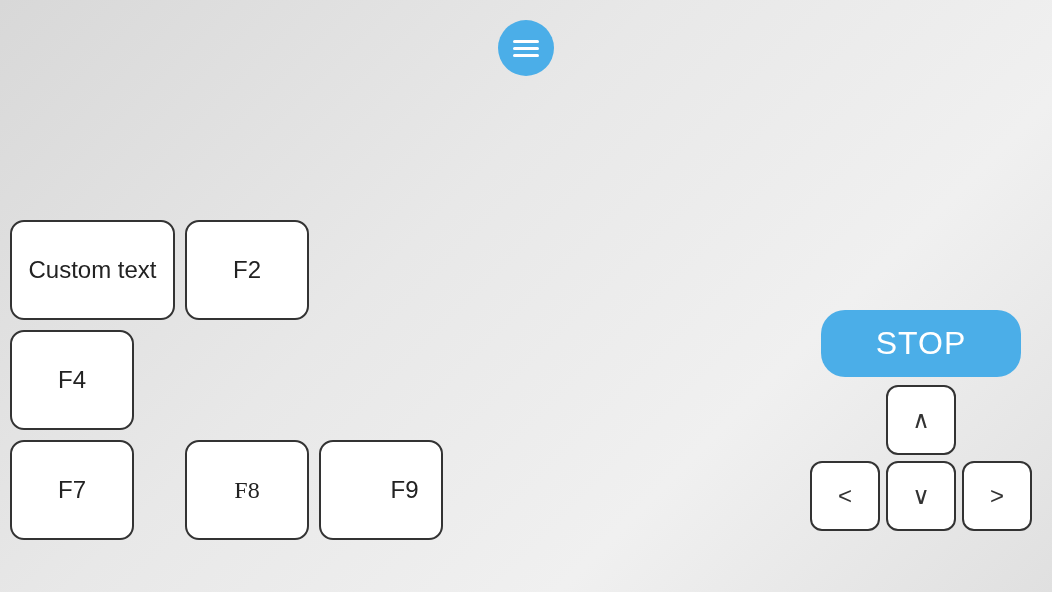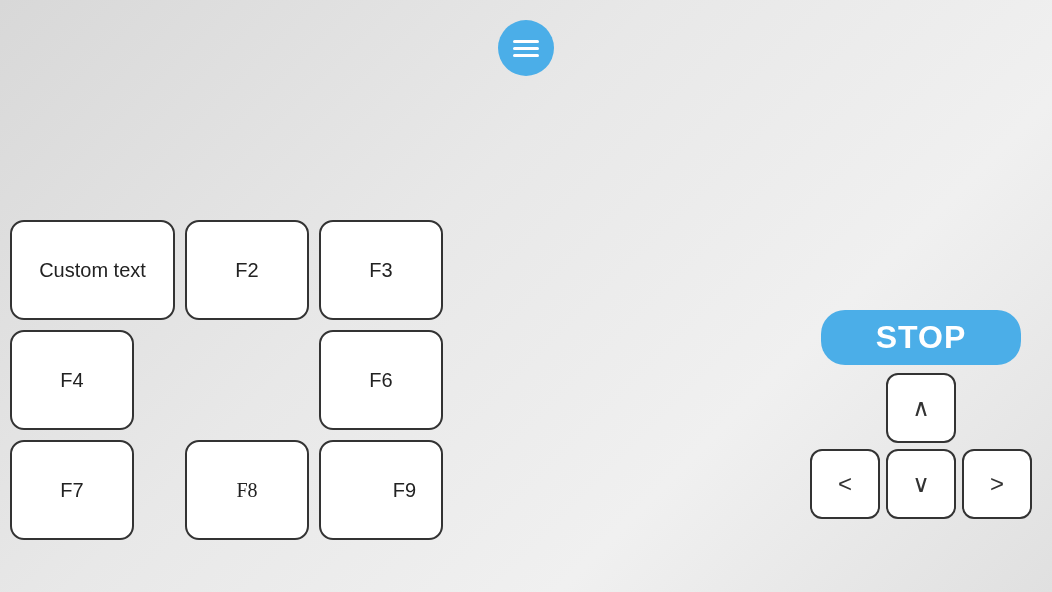--- a/index.html
+++ b/index.html
@@ -49,21 +49,21 @@
     }
 
     .key {
       background: white;
       border: 2px solid #333;
       border-radius: 14px;
       cursor: pointer;
       display: flex;
       align-items: center;
       justify-content: center;
-      font-size: 20px;
+      font-size: 24px;
       font-weight: 400;
       color: #222;
     }
 
     .key-wide {
       width: 165px;
       height: 100px;
     }
 
     .key-normal {
@@ -91,27 +91,27 @@
       top: 310px;
       right: 20px;
       display: flex;
       flex-direction: column;
       align-items: center;
       gap: 8px;
     }
 
     .stop-button {
       width: 200px;
-      height: 55px;
+      height: 67px;
       background-color: #4BAEE8;
       border: none;
       border-radius: 24px;
       color: white;
       font-size: 32px;
-      font-weight: 700;
+      font-weight: 400;
       cursor: pointer;
       letter-spacing: 1px;
     }
 
     .nav-grid {
       display: grid;
       grid-template-columns: repeat(3, 70px);
       grid-template-rows: repeat(2, 70px);
       gap: 6px;
     }
@@ -139,25 +139,23 @@
 <button class="menu-button">
   <div class="bar"></div>
   <div class="bar"></div>
   <div class="bar"></div>
 </button>
 
 <div class="keypad-area">
 
   <button class="key key-wide key-custom">Custom text</button>
   <button class="key key-normal key-f2">F2</button>
-  <button class="key key-normal key-f3">F3</button>
 
   <button class="key key-normal key-f4">F4</button>
 
-  <button class="key key-normal key-f6">F6</button>
 
   <button class="key key-normal key-f7">F7</button>
   <button class="key key-normal key-f8">F8</button>
   <button class="key key-normal key-f9">F9</button>
 </div>
 
 <div class="right-panel">
   <button class="stop-button">STOP</button>
   <div class="nav-grid">
     <button class="nav-btn nav-up">∧</button>

